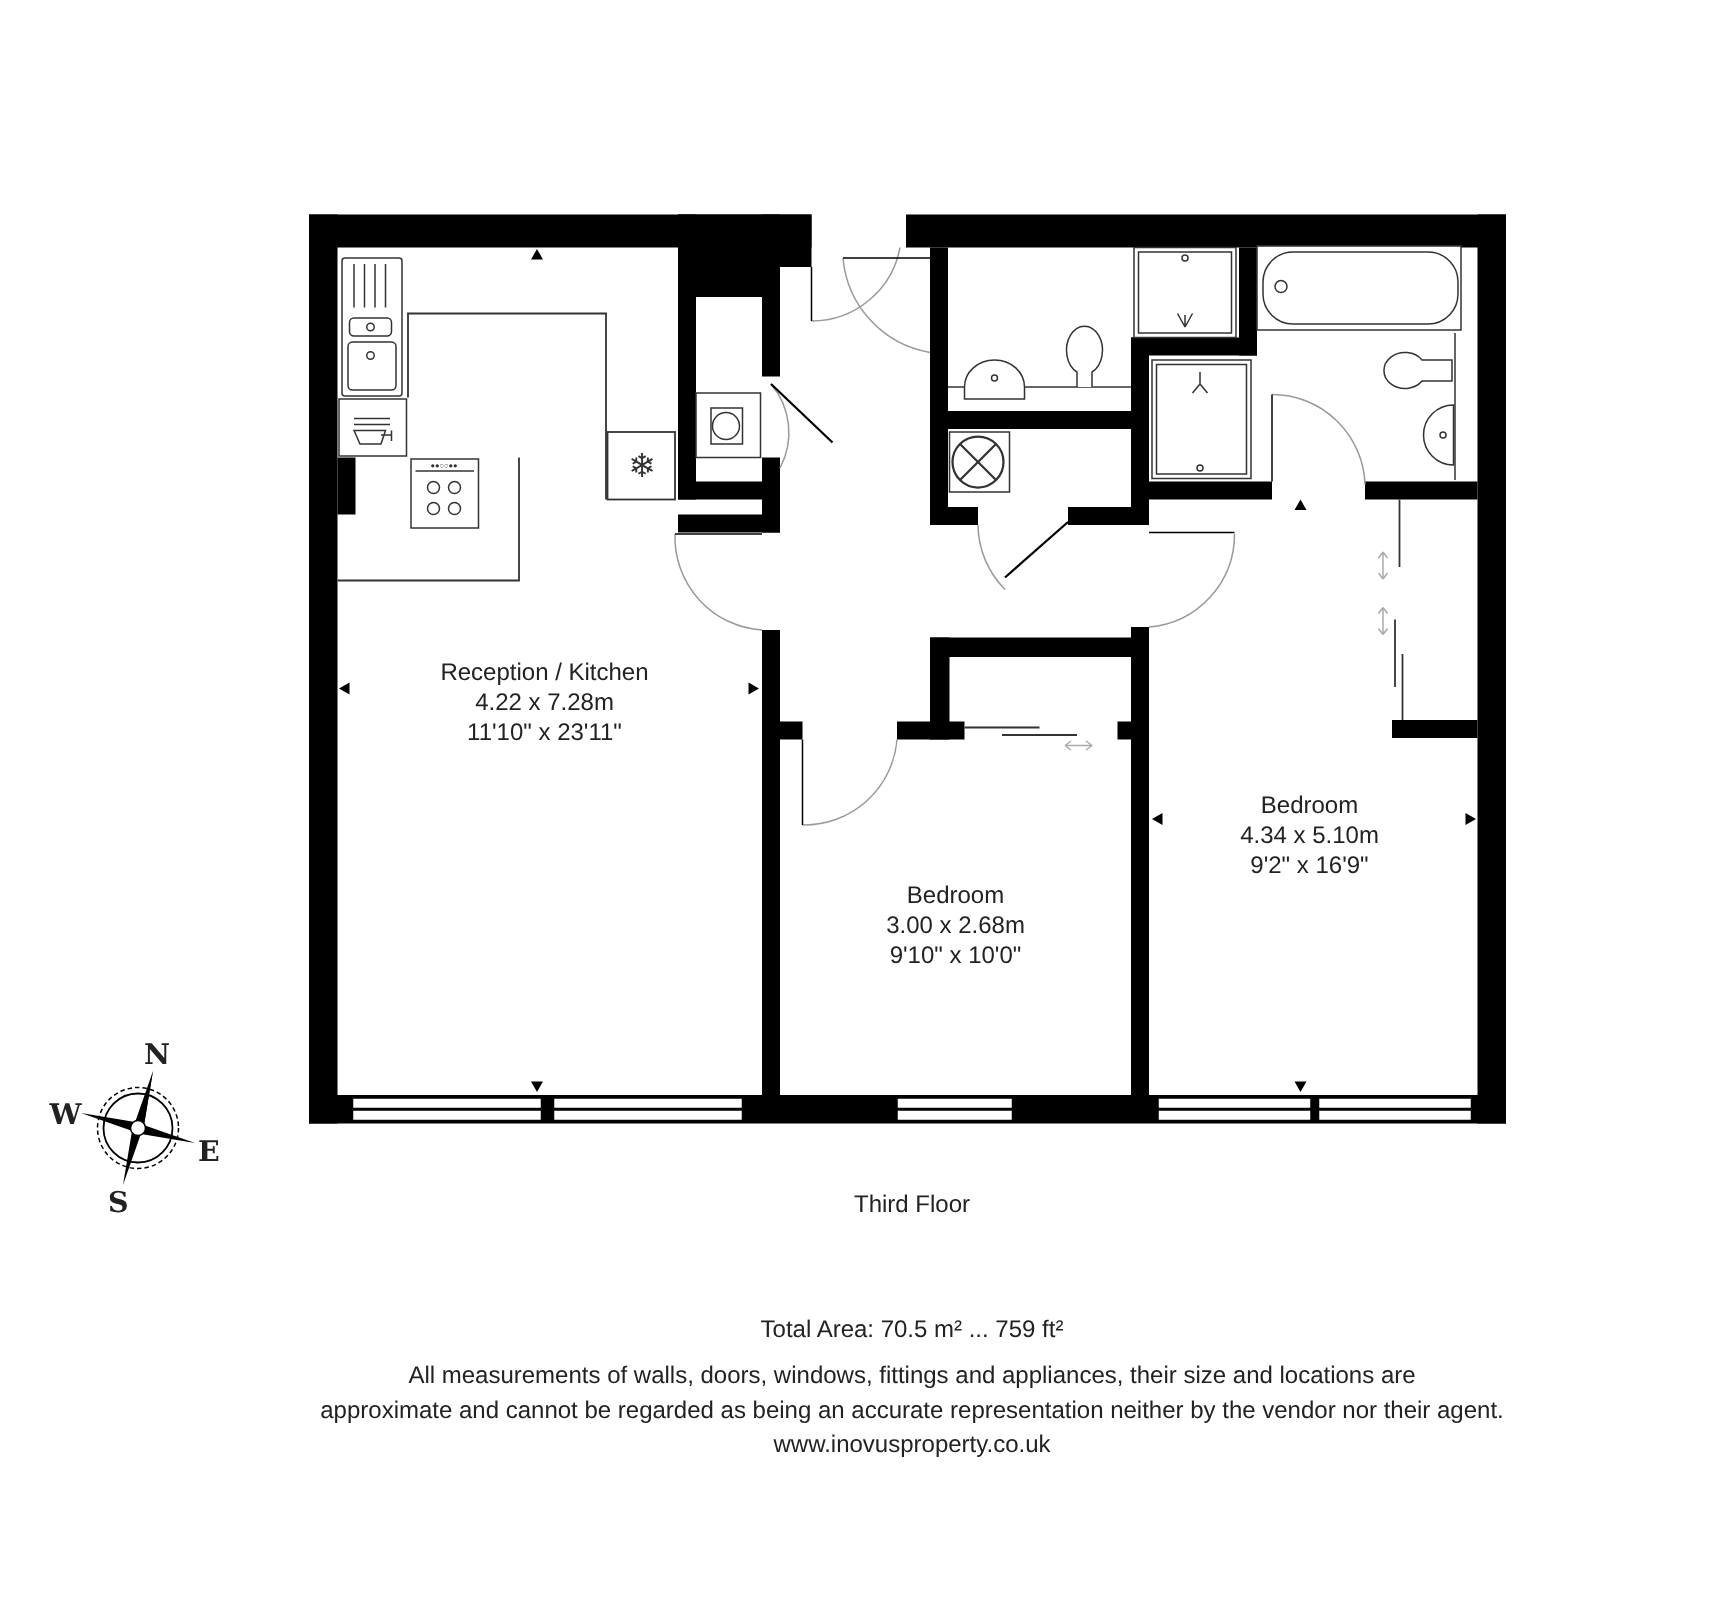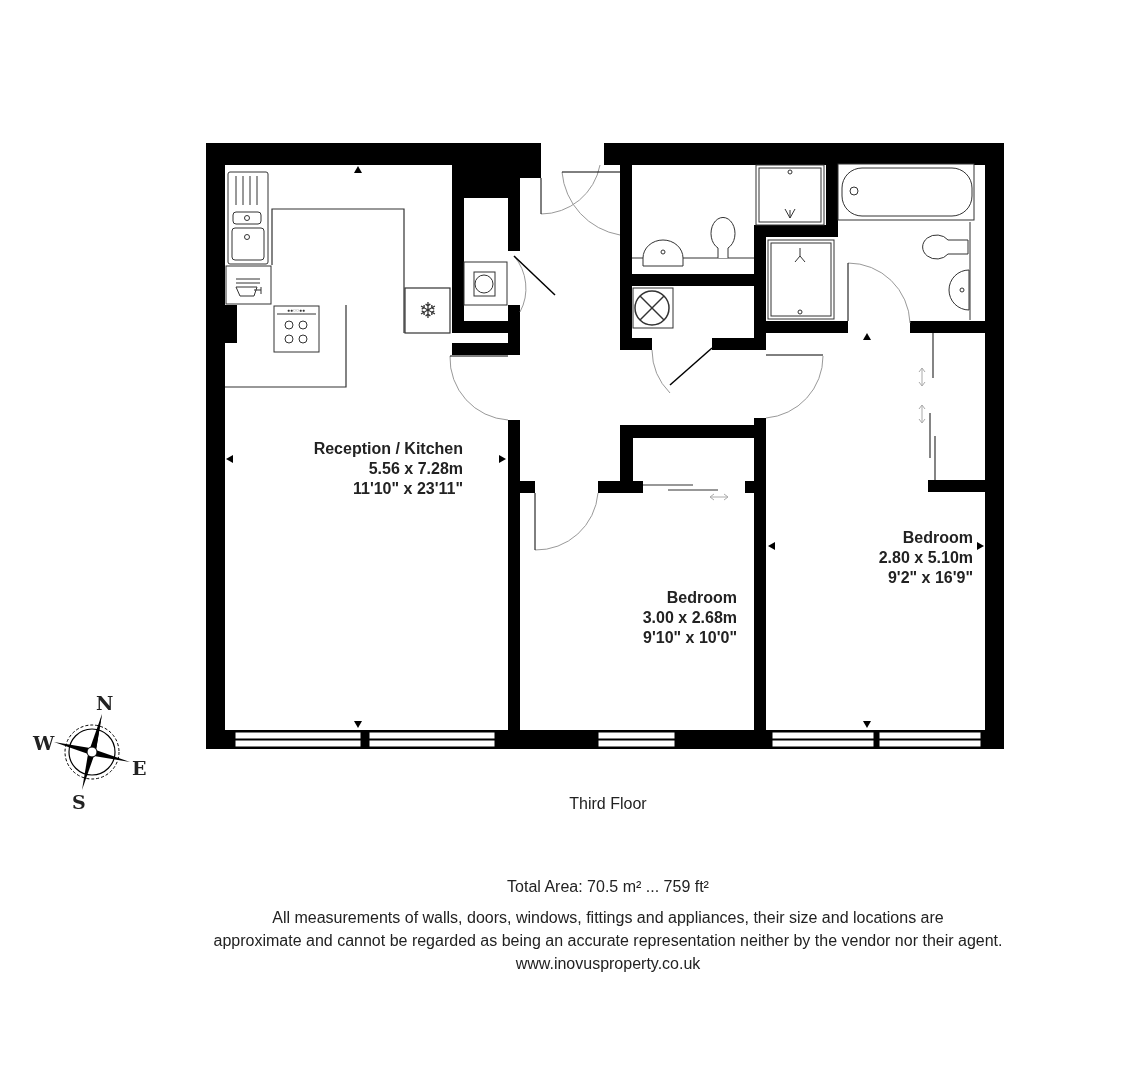--- a/index.html
+++ b/index.html
@@ -1,18 +1,18 @@
 <!DOCTYPE html>
 <html><head>
 <meta charset="utf-8">
 <style>
   html,body{margin:0;padding:0;background:#fff;}
   body{width:1146px;height:1080px;position:relative;overflow:hidden;font-family:"Liberation Sans",sans-serif;color:#222;}
   #plan{position:absolute;left:0;top:0;}
-  .lbl{position:absolute;text-align:right;font-size:16px;line-height:20px;color:#222;font-weight:bold;}
+  .lbl{position:absolute;text-align:center;font-size:16px;line-height:20px;color:#222;}
   .lbl div{white-space:nowrap;}
   .floor-label{position:absolute;left:0;width:1216px;top:795px;text-align:center;font-size:16px;}
   .footer{position:absolute;left:0;width:1216px;text-align:center;font-size:16px;line-height:23px;}
   .compass-letter{position:absolute;font-family:"DejaVu Serif",serif;font-weight:bold;font-size:19px;}
 </style>
 </head>
 <body>
 
 <svg id="plan" width="1146" height="1080" viewBox="0 0 1146 1080">
 
@@ -199,31 +199,31 @@
   </g>
 </svg>
 
 <div class="compass-letter" style="left:96px;top:692px;">N</div>
 <div class="compass-letter" style="left:33px;top:732px;">W</div>
 <div class="compass-letter" style="left:132px;top:757px;">E</div>
 <div class="compass-letter" style="left:72px;top:791px;">S</div>
 
 <div class="lbl" style="left:263px;top:439px;width:200px;">
   <div>Reception / Kitchen</div>
-  <div>5.56 x 7.28m</div>
+  <div>4.22 x 7.28m</div>
   <div>11'10" x 23'11"</div>
 </div>
 <div class="lbl" style="left:537px;top:588px;width:200px;">
   <div>Bedroom</div>
   <div>3.00 x 2.68m</div>
   <div>9'10" x 10'0"</div>
 </div>
 <div class="lbl" style="left:773px;top:528px;width:200px;">
   <div>Bedroom</div>
-  <div>2.80 x 5.10m</div>
+  <div>4.34 x 5.10m</div>
   <div>9'2" x 16'9"</div>
 </div>
 
 <div class="floor-label">Third Floor</div>
 
 <div class="footer" style="top:875px;">Total Area: 70.5 m² ... 759 ft²</div>
 <div class="footer" style="top:906px;">All measurements of walls, doors, windows, fittings and appliances, their size and locations are</div>
 <div class="footer" style="top:929px;">approximate and cannot be regarded as being an accurate representation neither by the vendor nor their agent.</div>
 <div class="footer" style="top:952px;">www.inovusproperty.co.uk</div>
 

